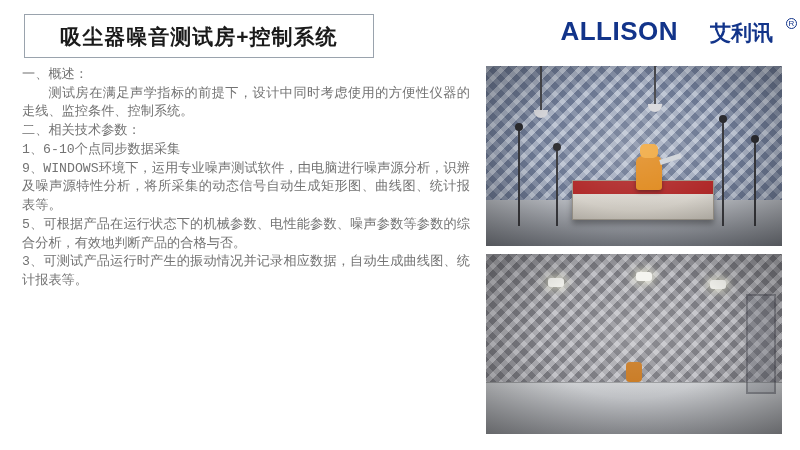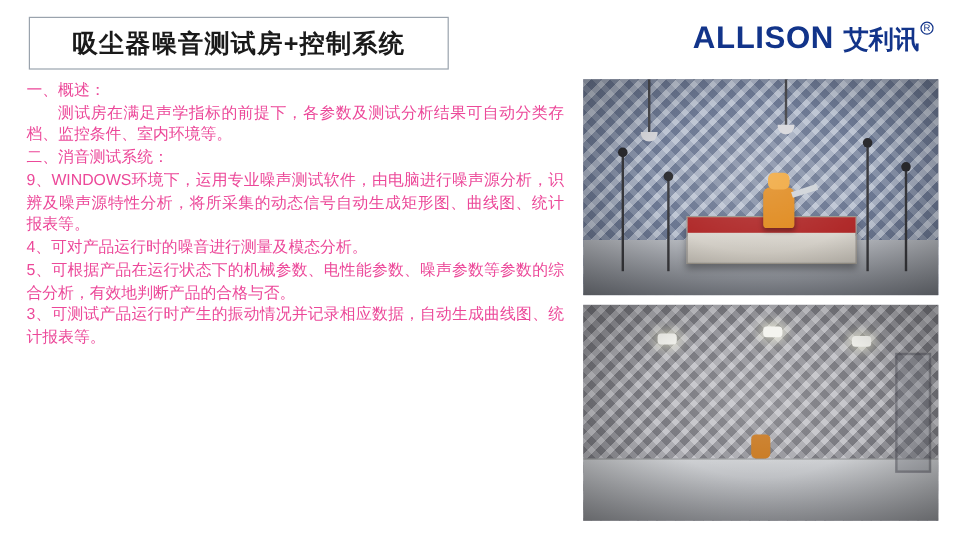--- a/index.html
+++ b/index.html
@@ -39,38 +39,39 @@
     font-size: 21px;
     font-weight: bold;
     color: #1a1a1a;
     letter-spacing: 1px;
     line-height: 1;
   }
 
   
   .logo {
     position: absolute;
-    right: 23px;
+    right: 4px;
     top: 16px;
     display: flex;
     align-items: baseline;
     height: 34px;
+    gap: 12px;
   }
   .logo-en {
     font-size: 26px;
     font-weight: bold;
     color: #12348a;
     letter-spacing: 0.5px;
     font-family: "Liberation Sans", sans-serif;
   }
   .logo-cn {
     font-size: 21px;
     font-weight: bold;
     color: #12348a;
-    margin-left: 8px;
+    margin-left: 20px;
   }
   .logo-tm {
     font-size: 8px;
     color: #12348a;
     position: relative;
     top: -14px;
     left: 1px;
     border: 1px solid #12348a;
     border-radius: 50%;
     width: 9px;
@@ -79,23 +80,24 @@
     text-align: center;
     display: inline-block;
   }
 
   
   .body-text {
     position: absolute;
     left: 22px;
     top: 66px;
     width: 448px;
-    color: #ec4899;
+    color: #737373;
     font-size: 13.2px;
     line-height: 1.42;
+    font-family: Liberation Mono, monospace;
   }
   .body-text p {
     margin: 0 0 0 0;
     text-align: justify;
   }
   .indent {
     text-indent: 2em;
   }
 
   
@@ -273,24 +275,24 @@
   </div>
 
   <div class="logo">
     <span class="logo-en">ALLISON</span>
     <span class="logo-cn">艾利讯</span>
     <span class="logo-tm">R</span>
   </div>
 
   <div class="body-text">
     <p>一、概述：</p>
-    <p class="indent">测试房在满足声学指标的前提下，各参数及测试分析结果可自动分类存档、监控条件、室内环境等。</p>
-    <p>二、消音测试系统：</p>
+    <p class="indent">测试房在满足声学指标的前提下，设计中同时考虑使用的方便性仪器的走线、监控条件、控制系统。</p>
+    <p>二、相关技术参数：</p>
+    <p>1、6-10个点同步数据采集</p>
     <p>9、WINDOWS环境下，运用专业噪声测试软件，由电脑进行噪声源分析，识辨及噪声源特性分析，将所采集的动态信号自动生成矩形图、曲线图、统计报表等。</p>
-    <p>4、可对产品运行时的噪音进行测量及模态分析。</p>
     <p>5、可根据产品在运行状态下的机械参数、电性能参数、噪声参数等参数的综合分析，有效地判断产品的合格与否。</p>
     <p>3、可测试产品运行时产生的振动情况并记录相应数据，自动生成曲线图、统计报表等。</p>
   </div>
 
   <div class="photo photo-top">
     <div class="foam blue"></div>
     <div class="floor"></div>
 
     <div class="lamp" style="left:54px; height:46px;">
       <div class="lamp-head"></div>

